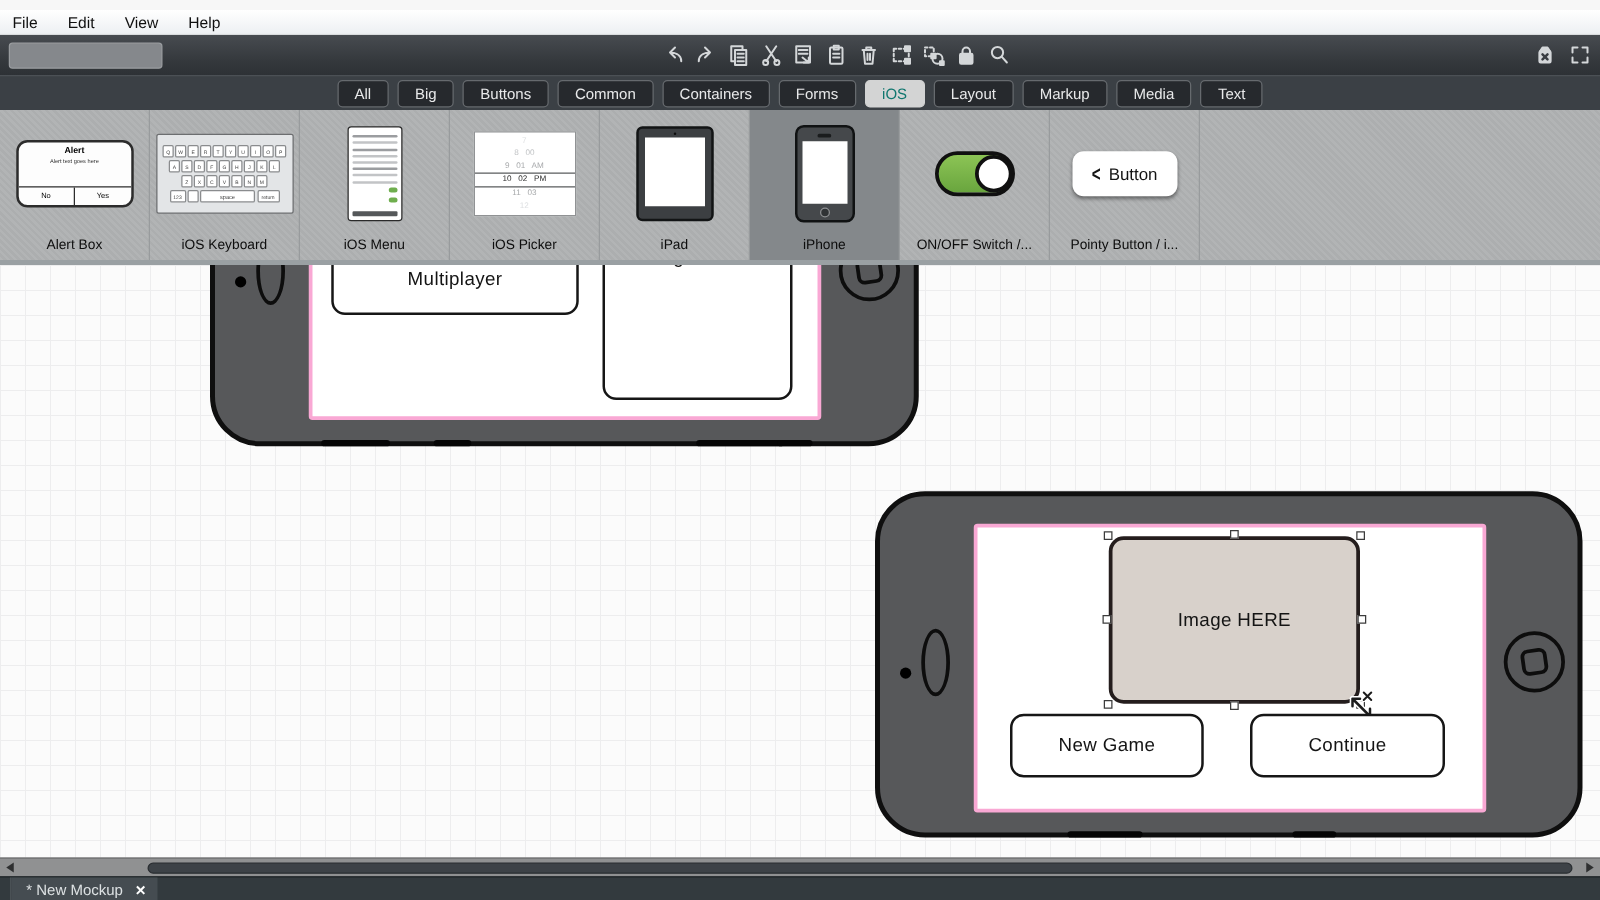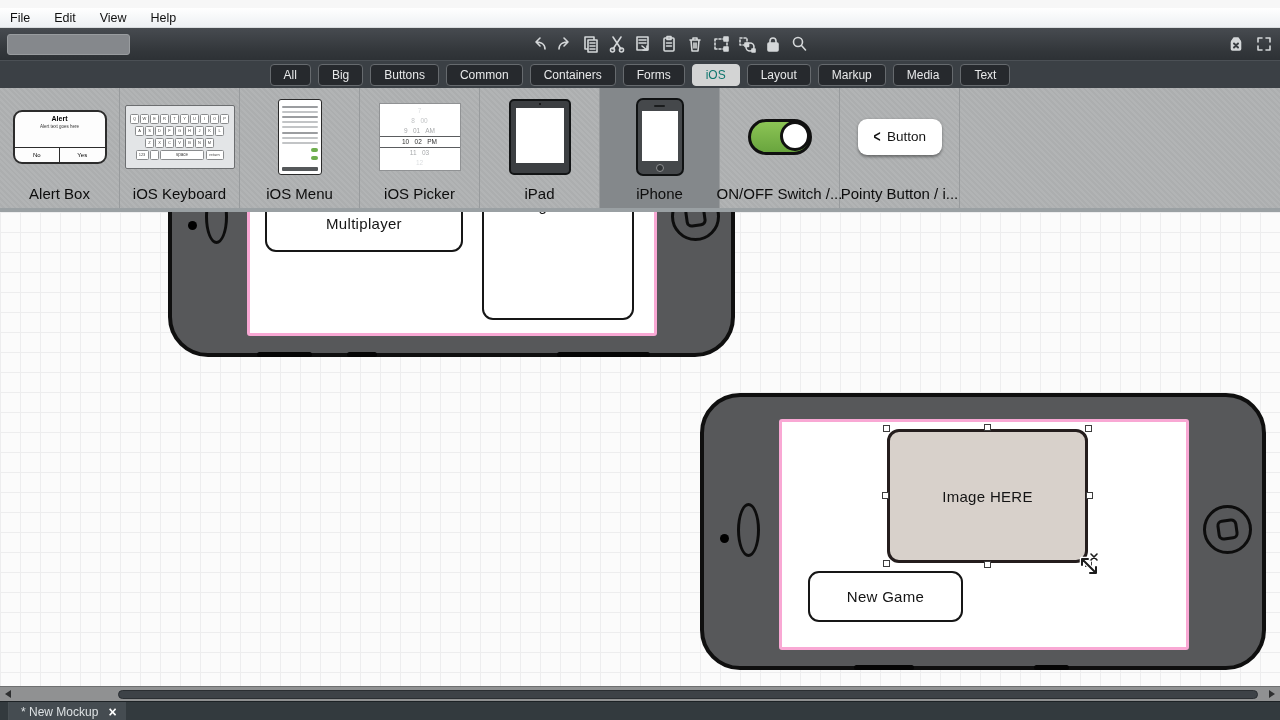--- a/index.html
+++ b/index.html
@@ -32,21 +32,21 @@
   .cat-tab.sel { background:#d3d4d4; color:#0f766e; border-color:#d3d4d4; }
 
   
   .palette { left:0; top:88px; width:1280px; height:124px;
     background:repeating-linear-gradient(45deg,#b2b4b5 0 2px,#acaeaf 2px 4px);
     border-bottom:4px solid #9aa0a3; display:flex; }
   .pal-cell { width:120px; height:100%; border-right:1px solid #989b9d;
     display:flex; flex-direction:column; align-items:center; justify-content:flex-end; padding-bottom:6px; }
   .pal-cell.sel { background:#84888b; }
   .pal-preview { flex:1; width:100%; display:flex; align-items:center; justify-content:center; }
-  .pal-label { font-size:15px; color:#0d0d0d; white-space:nowrap; }
+  .pal-label { font-size:11px; color:#0d0d0d; white-space:nowrap; }
 
   
   .pv-alert { width:94px; height:54px; background:#fdfdfd; border:2px solid #2c2c2c; border-radius:9px;
     display:flex; flex-direction:column; overflow:hidden; }
   .pv-alert-title { font-size:7px; font-weight:bold; text-align:center; margin-top:3px; }
   .pv-alert-text { font-size:4.5px; text-align:center; margin-top:2px; color:#333; }
   .pv-alert-foot { margin-top:auto; display:flex; border-top:1.5px solid #2c2c2c; height:15px; }
   .pv-alert-foot span { flex:1; font-size:6px; display:flex; align-items:center; justify-content:center; }
   .pv-alert-foot span:first-child { border-right:1.5px solid #2c2c2c; }
 
@@ -438,20 +438,21 @@
         <span class="handle h-bm"></span>
         <span class="handle h-br"></span>
         <svg class="resize-cursor" viewBox="0 0 28 28">
           <path d="M6,8 L20,22 M6,8 l0,6 M6,8 l6,0 M20,22 l0,-6 M20,22 l-6,0" stroke="#fff" stroke-width="4.5" fill="none" stroke-linecap="round"></path>
           <path d="M6,8 L20,22 M6,8 l0,6 M6,8 l6,0 M20,22 l0,-6 M20,22 l-6,0" stroke="#1c1c1c" stroke-width="2" fill="none" stroke-linecap="round"></path>
           <path d="M15,3 l6,6 M21,3 l-6,6" stroke="#fff" stroke-width="3.5" stroke-linecap="round"></path>
           <path d="M15,3 l6,6 M21,3 l-6,6" stroke="#1c1c1c" stroke-width="1.6" stroke-linecap="round"></path>
         </svg>
       </div>
       <div class="sk-btn sk-font" style="left:26px; top:149px; width:155px; height:51px;">New Game</div>
+      <div class="sk-btn sk-font" style="left:218px; top:149px; width:156px; height:51px;">Continue</div>
     </div>
     <span class="home">
         <span class="home-sq"></span>
       </span>
     <div class="mark" style="left:150px; width:60px;"></div>
     <div class="mark" style="left:330px; width:35px;"></div>
   </div>
 </div>
 
 <div class="abs hscroll">

